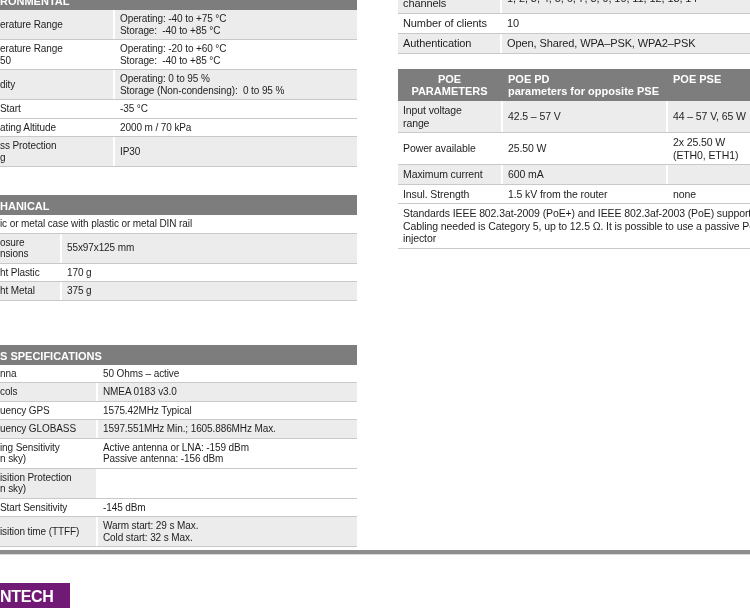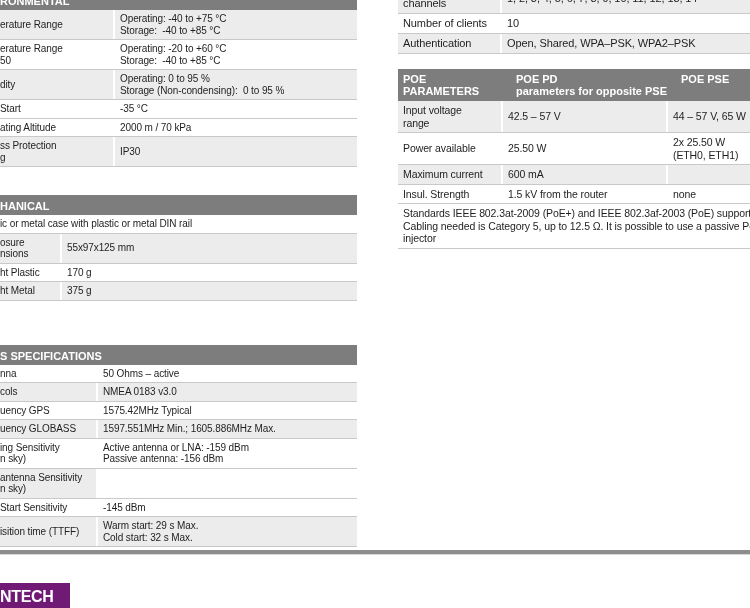--- a/index.html
+++ b/index.html
@@ -188,21 +188,21 @@
           <div class="line">ing Sensitivity</div>
           <div class="line">n sky)</div>
         </div>
         <div class="cell value">
           <div class="line">Active antenna or LNA: -159 dBm</div>
           <div class="line">Passive antenna: -156 dBm</div>
         </div>
       </div>
       <div class="row">
         <div class="cell label shaded" style="width: 96px; flex: 0 0 auto;">
-          <div class="line">antenna Sensitivity</div>
+          <div class="line">isition Protection</div>
           <div class="line">n sky)</div>
         </div>
       </div>
       <div class="row">
         <div class="cell label" style="width: 96px; flex: 0 0 auto;">
           <div class="line">Start Sensitivity</div>
         </div>
         <div class="cell value">
           <div class="line">-145 dBm</div>
         </div>
@@ -240,25 +240,25 @@
         <div class="cell label shaded" style="width: 102px; flex: 0 0 auto;">
           <div class="line">Authentication</div>
         </div>
         <div class="cell value shaded">
           <div class="line">Open, Shared, WPA–PSK, WPA2–PSK</div>
         </div>
       </div>
     </div>
     <div class="spec-table poe" style="margin-top: 15px;">
       <div class="tbl-header multi">
-        <div class="hcell" style="width: 103px; flex: 0 0 auto;">
+        <div class="hcell" style="width: 103px; flex: 0 0 auto; text-align: center;">
           <div class="line">POE</div>
           <div class="line">PARAMETERS</div>
         </div>
-        <div class="hcell" style="width: 163px; flex: 0 0 auto; margin-left: 8px;">
+        <div class="hcell" style="width: 163px; flex: 0 0 auto;">
           <div class="line">POE PD</div>
           <div class="line">parameters for opposite PSE</div>
         </div>
         <div class="hcell" style="flex: 1 1 0%;">
           <div class="line">POE PSE</div>
         </div>
       </div>
       <div class="row">
         <div class="cell shaded" style="width: 103px; flex: 0 0 auto;">
           <div class="line">Input voltage</div>

